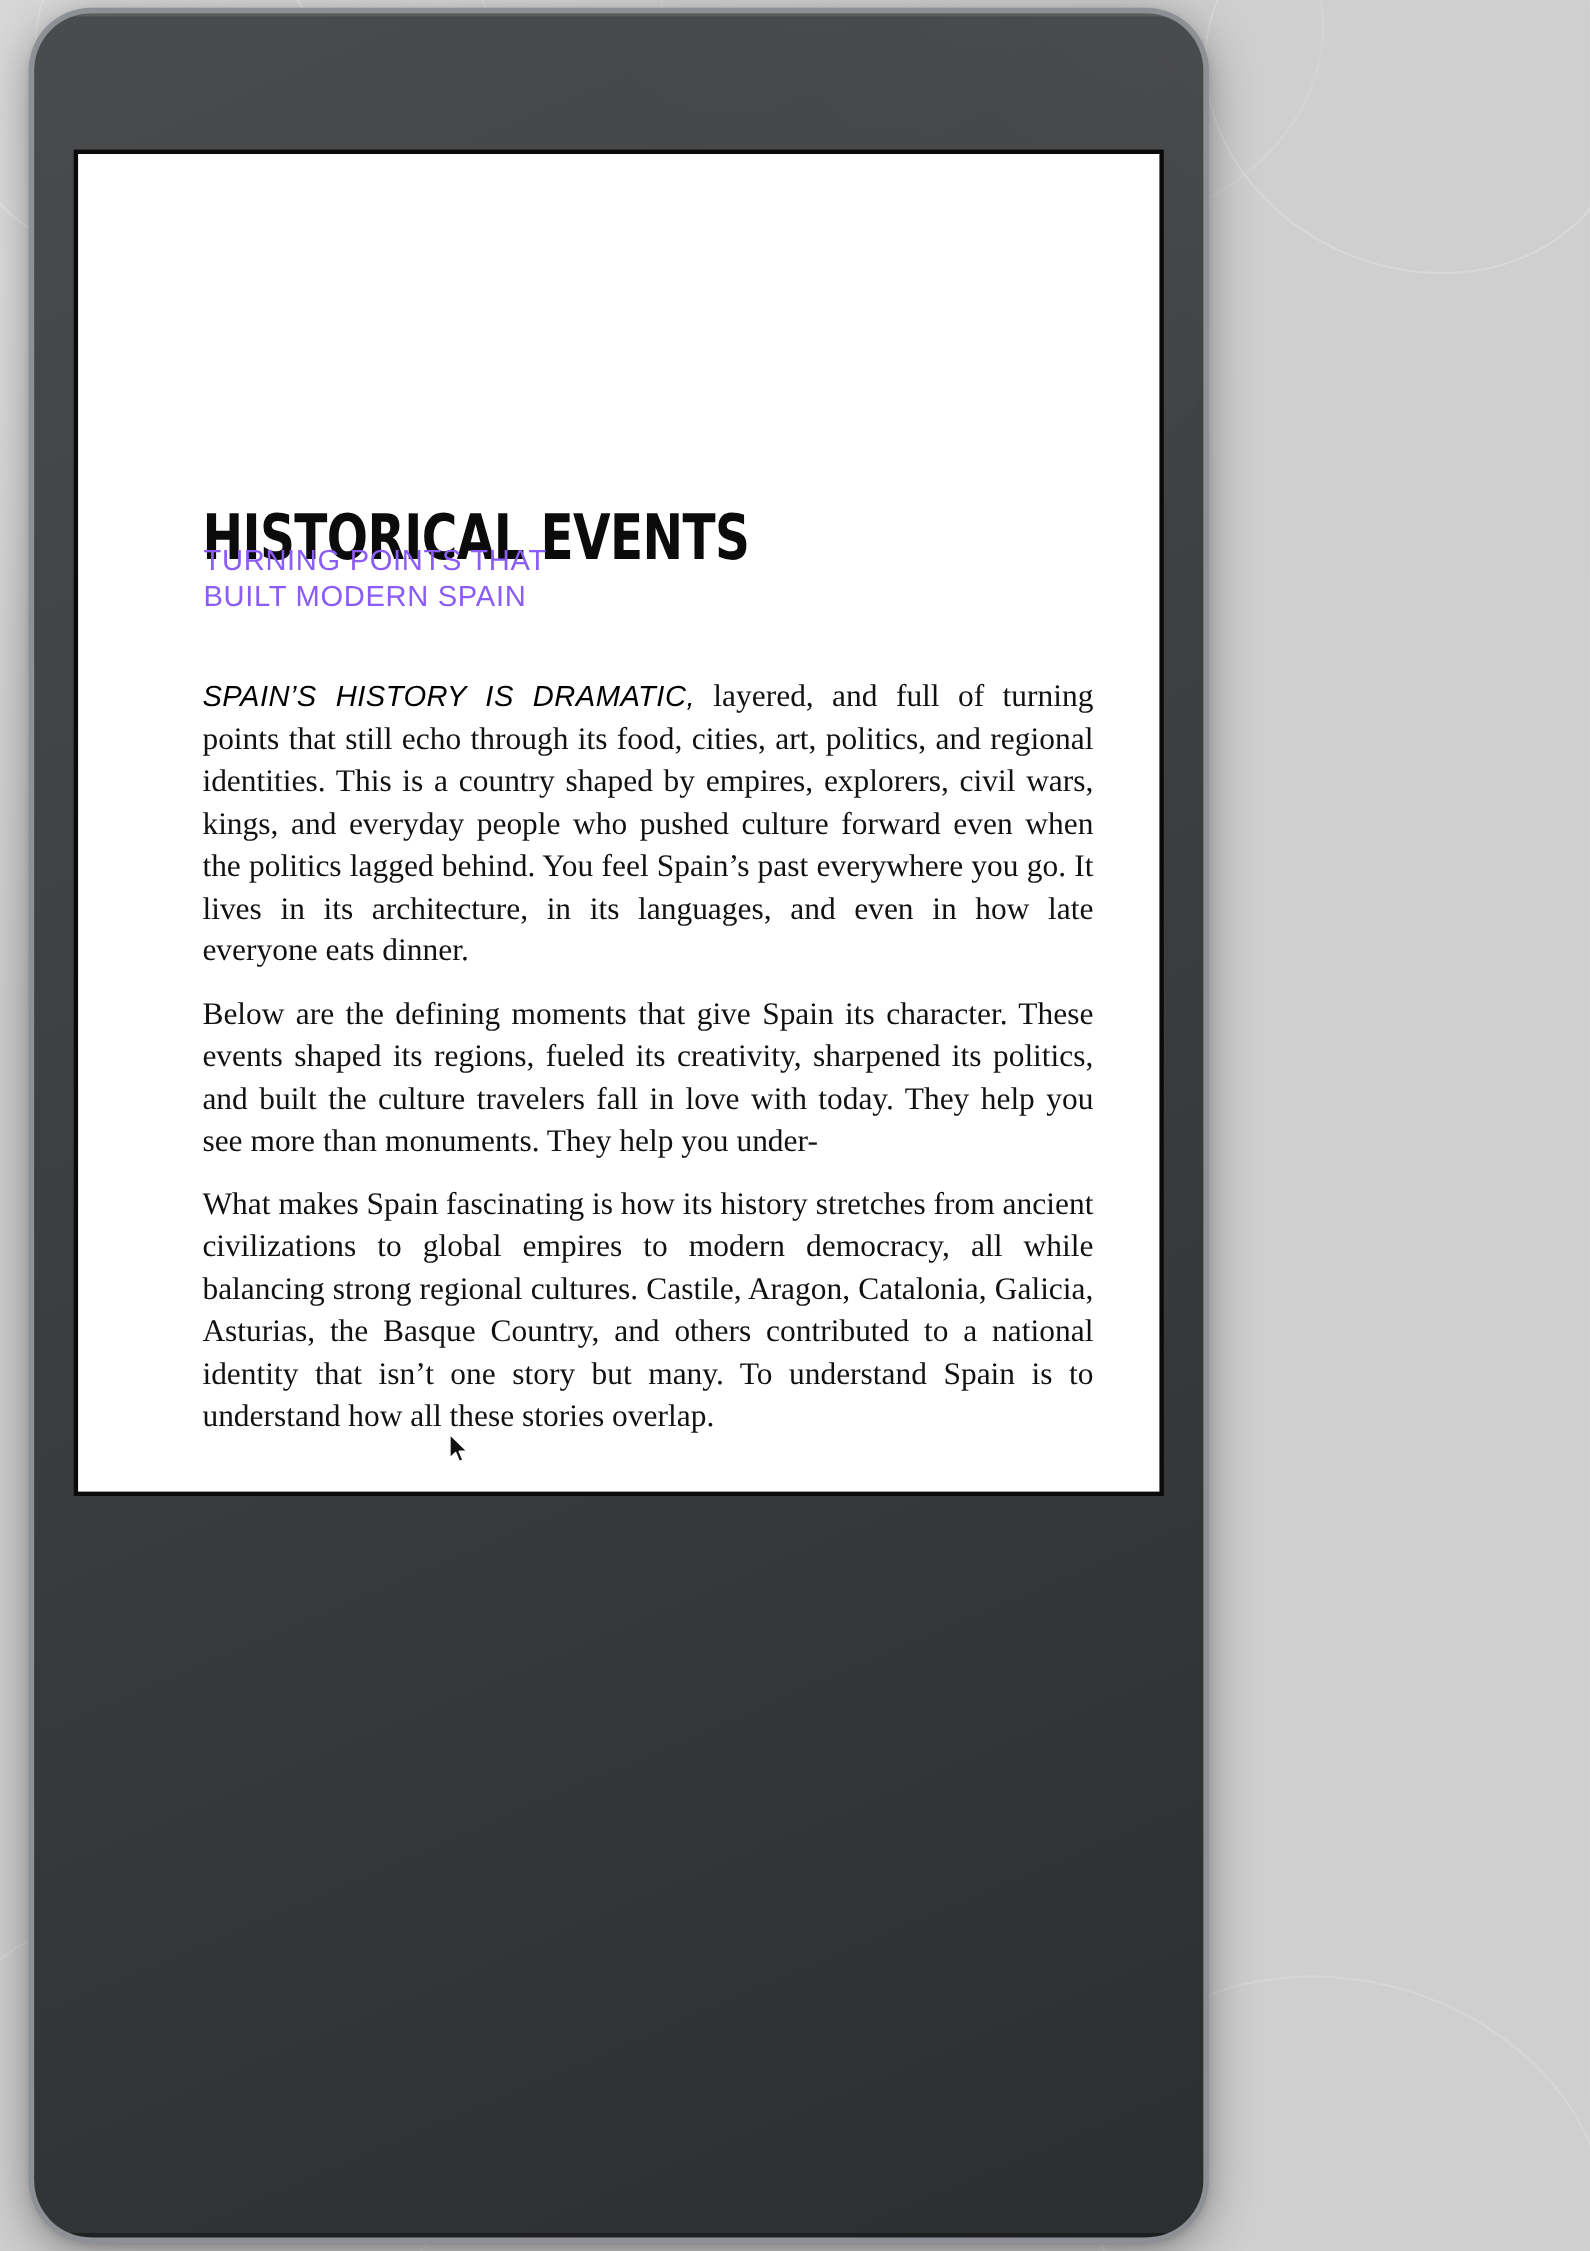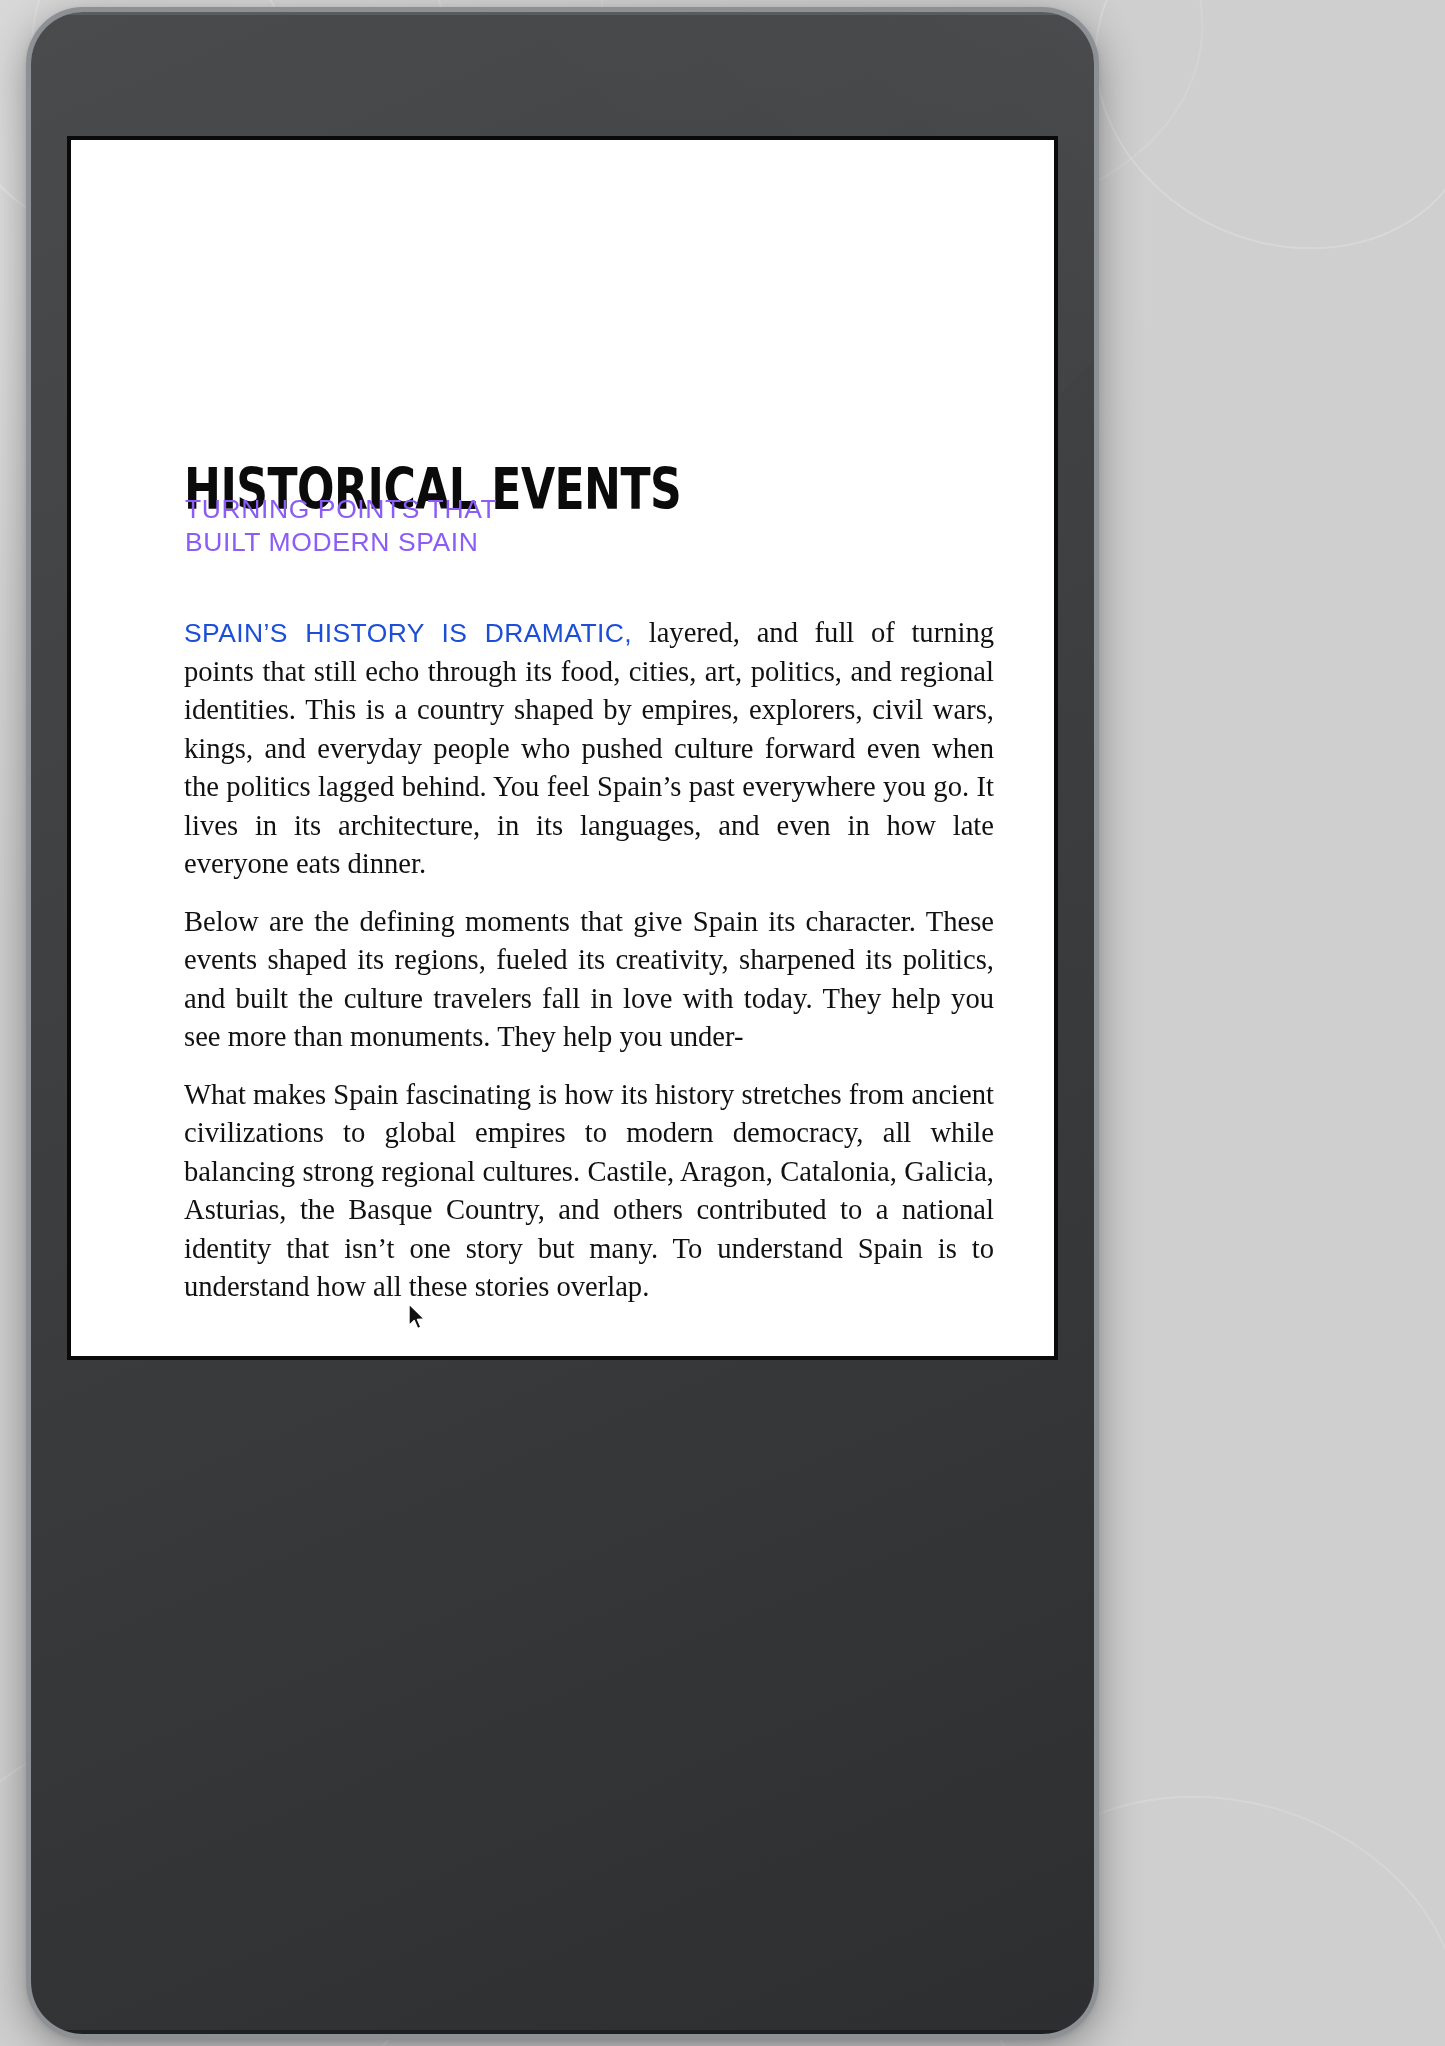--- a/index.html
+++ b/index.html
@@ -135,21 +135,22 @@
     margin: 0 0 19px 0;
     text-align: justify;
   }
   .body-copy p:last-child { margin-bottom: 0; }
 
   .lead-caps {
     font-family: "Liberation Sans", sans-serif;
     font-size: 26.5px;
     letter-spacing: 0.4px;
     font-weight: 400;
-    color: #1d4ed8;
+    color: #000000;
+    font-style: italic;
   }
 
   
   #cursor {
     position: absolute;
     left: 224px;
     top: 1163px;
     width: 20px;
     height: 30px;
     pointer-events: none;

